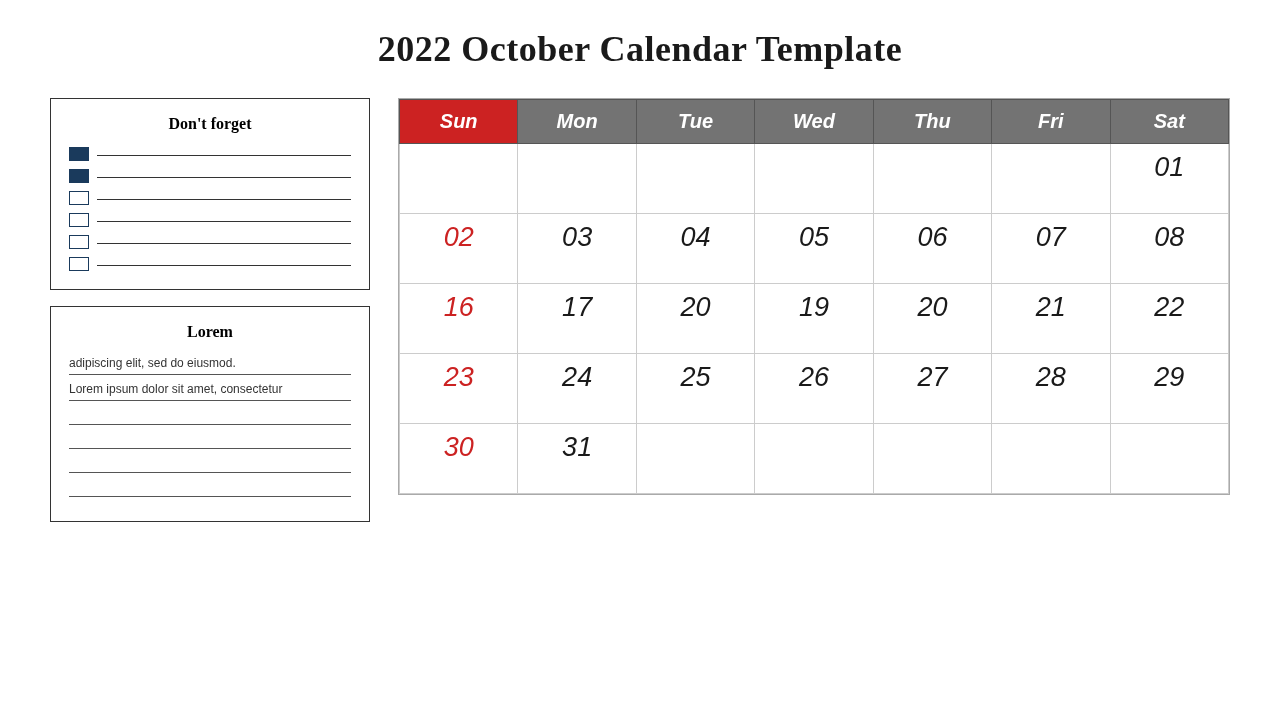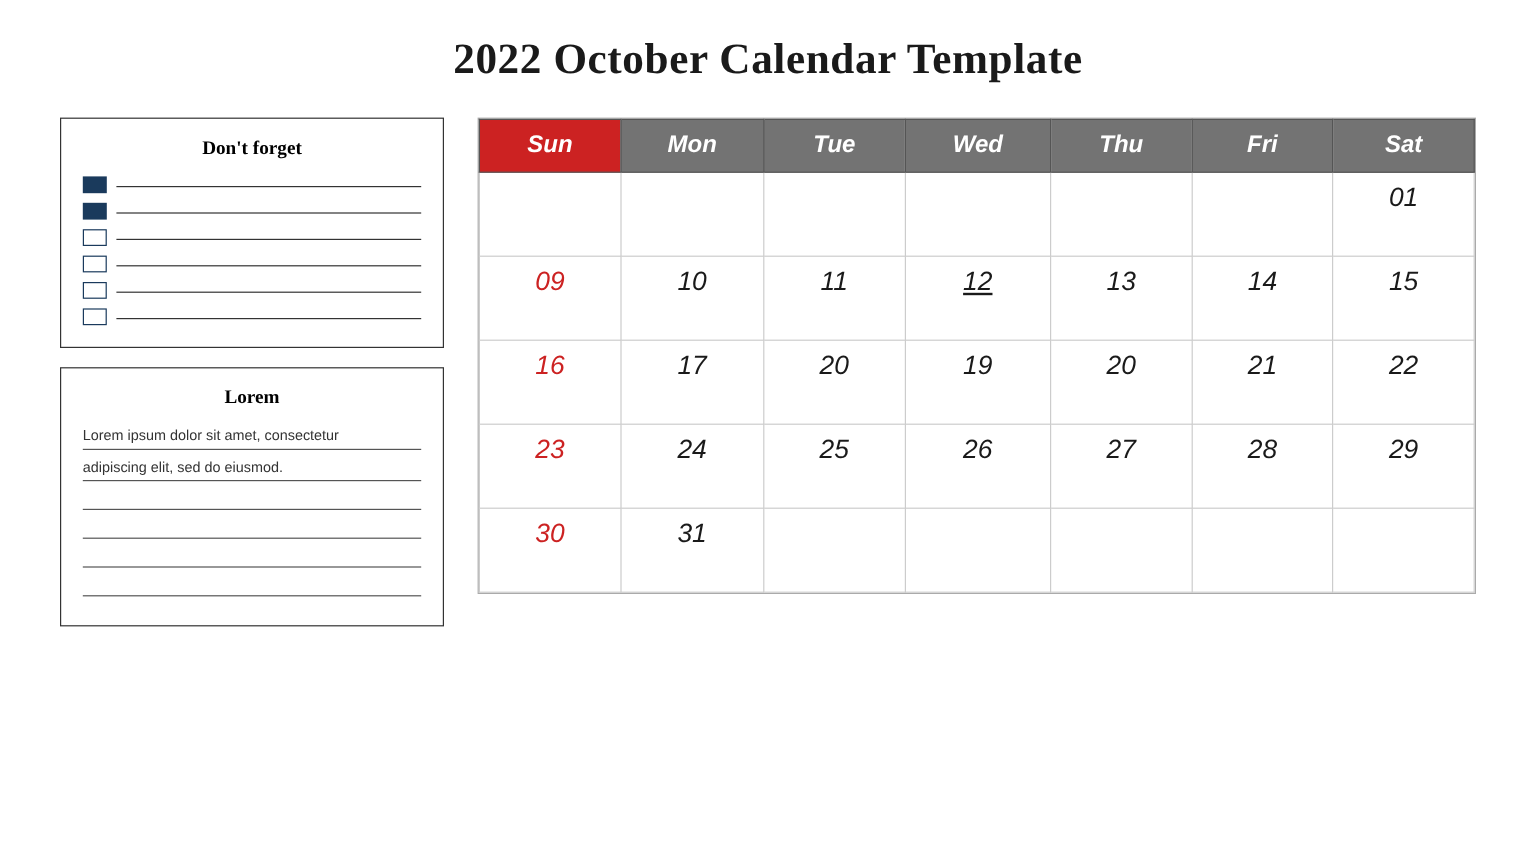--- a/index.html
+++ b/index.html
@@ -138,21 +138,21 @@
     .calendar-table th.sun-header {
       background: #cc2222;
     }
 
     .calendar-table td {
       border: 1px solid #ccc;
       text-align: center;
       vertical-align: top;
       padding: 8px 8px 12px 8px;
       height: 70px;
-      font-size: 22px;
+      font-size: 27px;
       font-family: Arial, sans-serif;
       color: #1a1a1a;
     }
 
     .calendar-table td.sunday {
       color: #cc2222;
     }
 
     .calendar-table td.empty {
       background: #fff;
@@ -207,22 +207,22 @@
         <div class="checklist-item">
           <div class="check-empty"></div>
           <div class="check-line"></div>
         </div>
       </div>
     </div>
 
     <div class="panel-box">
       <div class="panel-title">Lorem</div>
       <div class="notes-lines">
+        <div class="note-line-text">adipiscing elit, sed do eiusmod.</div>
         <div class="note-line-text">Lorem ipsum dolor sit amet, consectetur</div>
-        <div class="note-line-text">adipiscing elit, sed do eiusmod.</div>
         <div class="note-line-empty"></div>
         <div class="note-line-empty"></div>
         <div class="note-line-empty"></div>
         <div class="note-line-empty"></div>
       </div>
     </div>
 
   </div>
 
   <div class="calendar">
@@ -245,39 +245,39 @@
             <td class="empty"></td>
             <td class="empty"></td>
             <td class="empty"></td>
             <td class="empty"></td>
             <td>
               <span class="date-num">01</span>
             </td>
           </tr>
           <tr>
             <td class="sunday">
-              <span class="date-num">09</span>
-            </td>
-            <td>
-              <span class="date-num">10</span>
-            </td>
-            <td>
-              <span class="date-num">11</span>
-            </td>
-            <td class="today">
-              <span class="date-num">12</span>
-            </td>
-            <td>
-              <span class="date-num">13</span>
-            </td>
-            <td>
-              <span class="date-num">14</span>
-            </td>
-            <td>
-              <span class="date-num">15</span>
+              <span class="date-num">02</span>
+            </td>
+            <td>
+              <span class="date-num">03</span>
+            </td>
+            <td>
+              <span class="date-num">04</span>
+            </td>
+            <td>
+              <span class="date-num">05</span>
+            </td>
+            <td>
+              <span class="date-num">06</span>
+            </td>
+            <td>
+              <span class="date-num">07</span>
+            </td>
+            <td>
+              <span class="date-num">08</span>
             </td>
           </tr>
           <tr>
             <td class="sunday">
               <span class="date-num">16</span>
             </td>
             <td>
               <span class="date-num">17</span>
             </td>
             <td>

